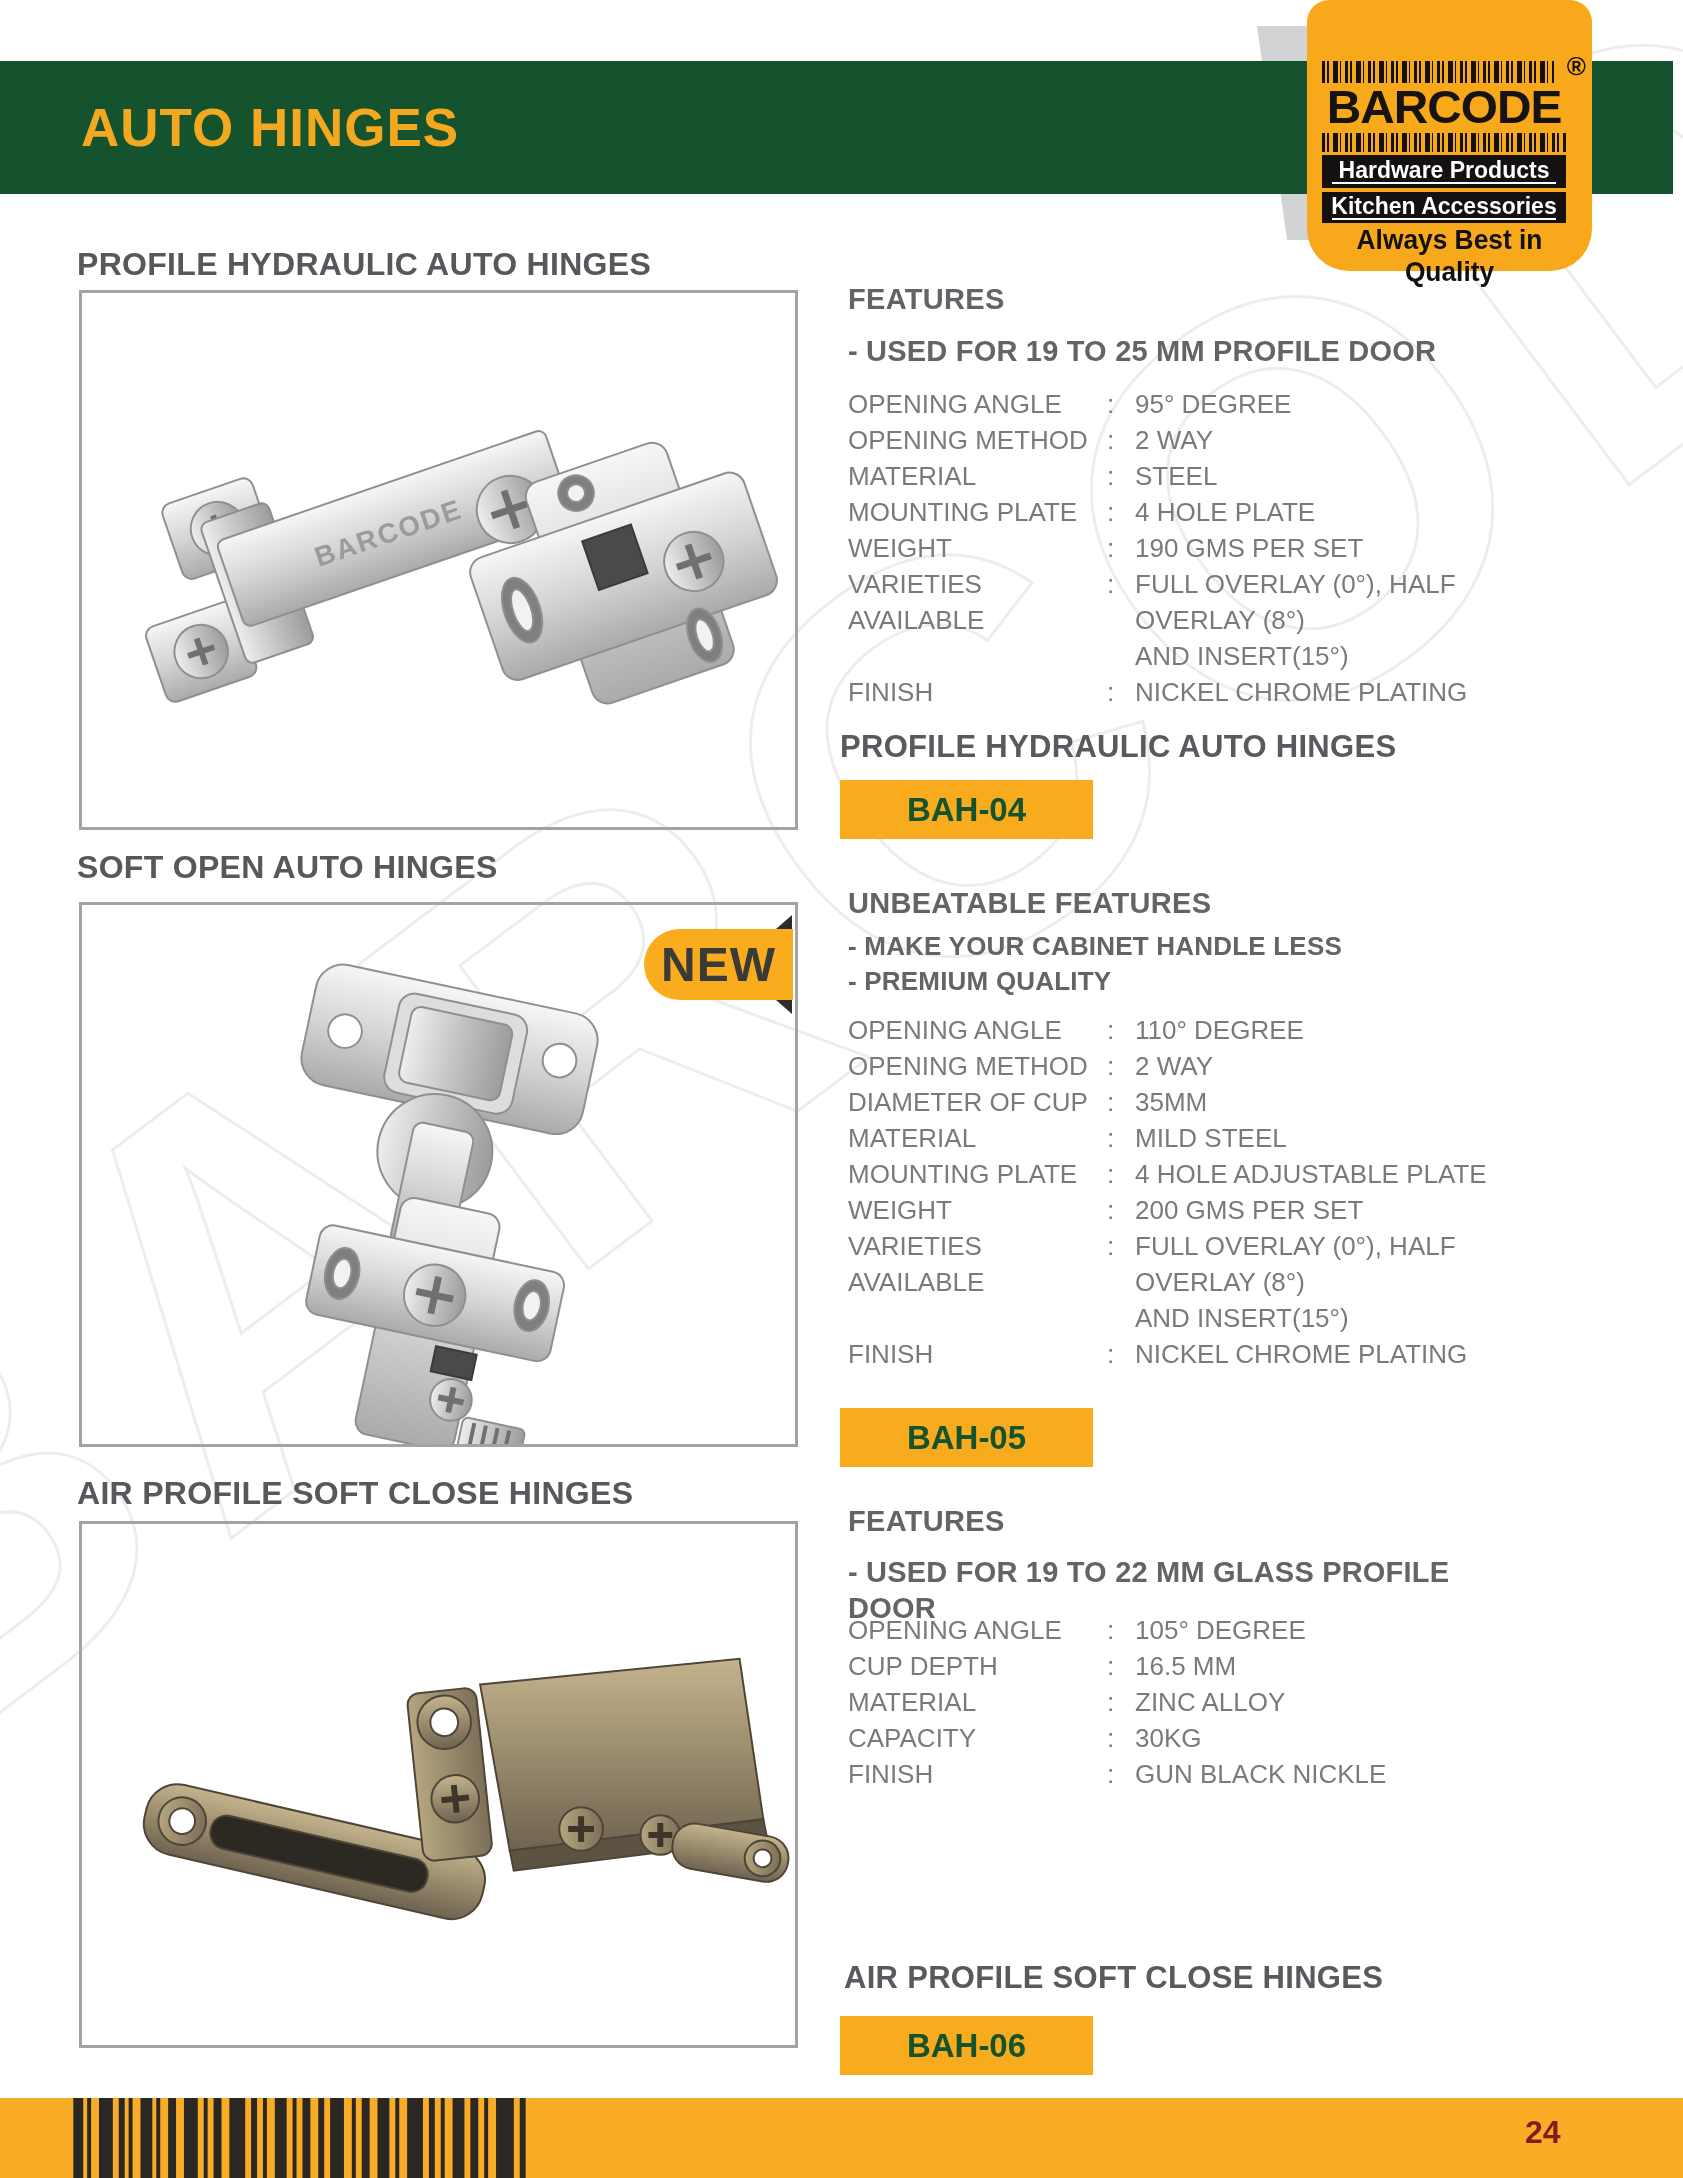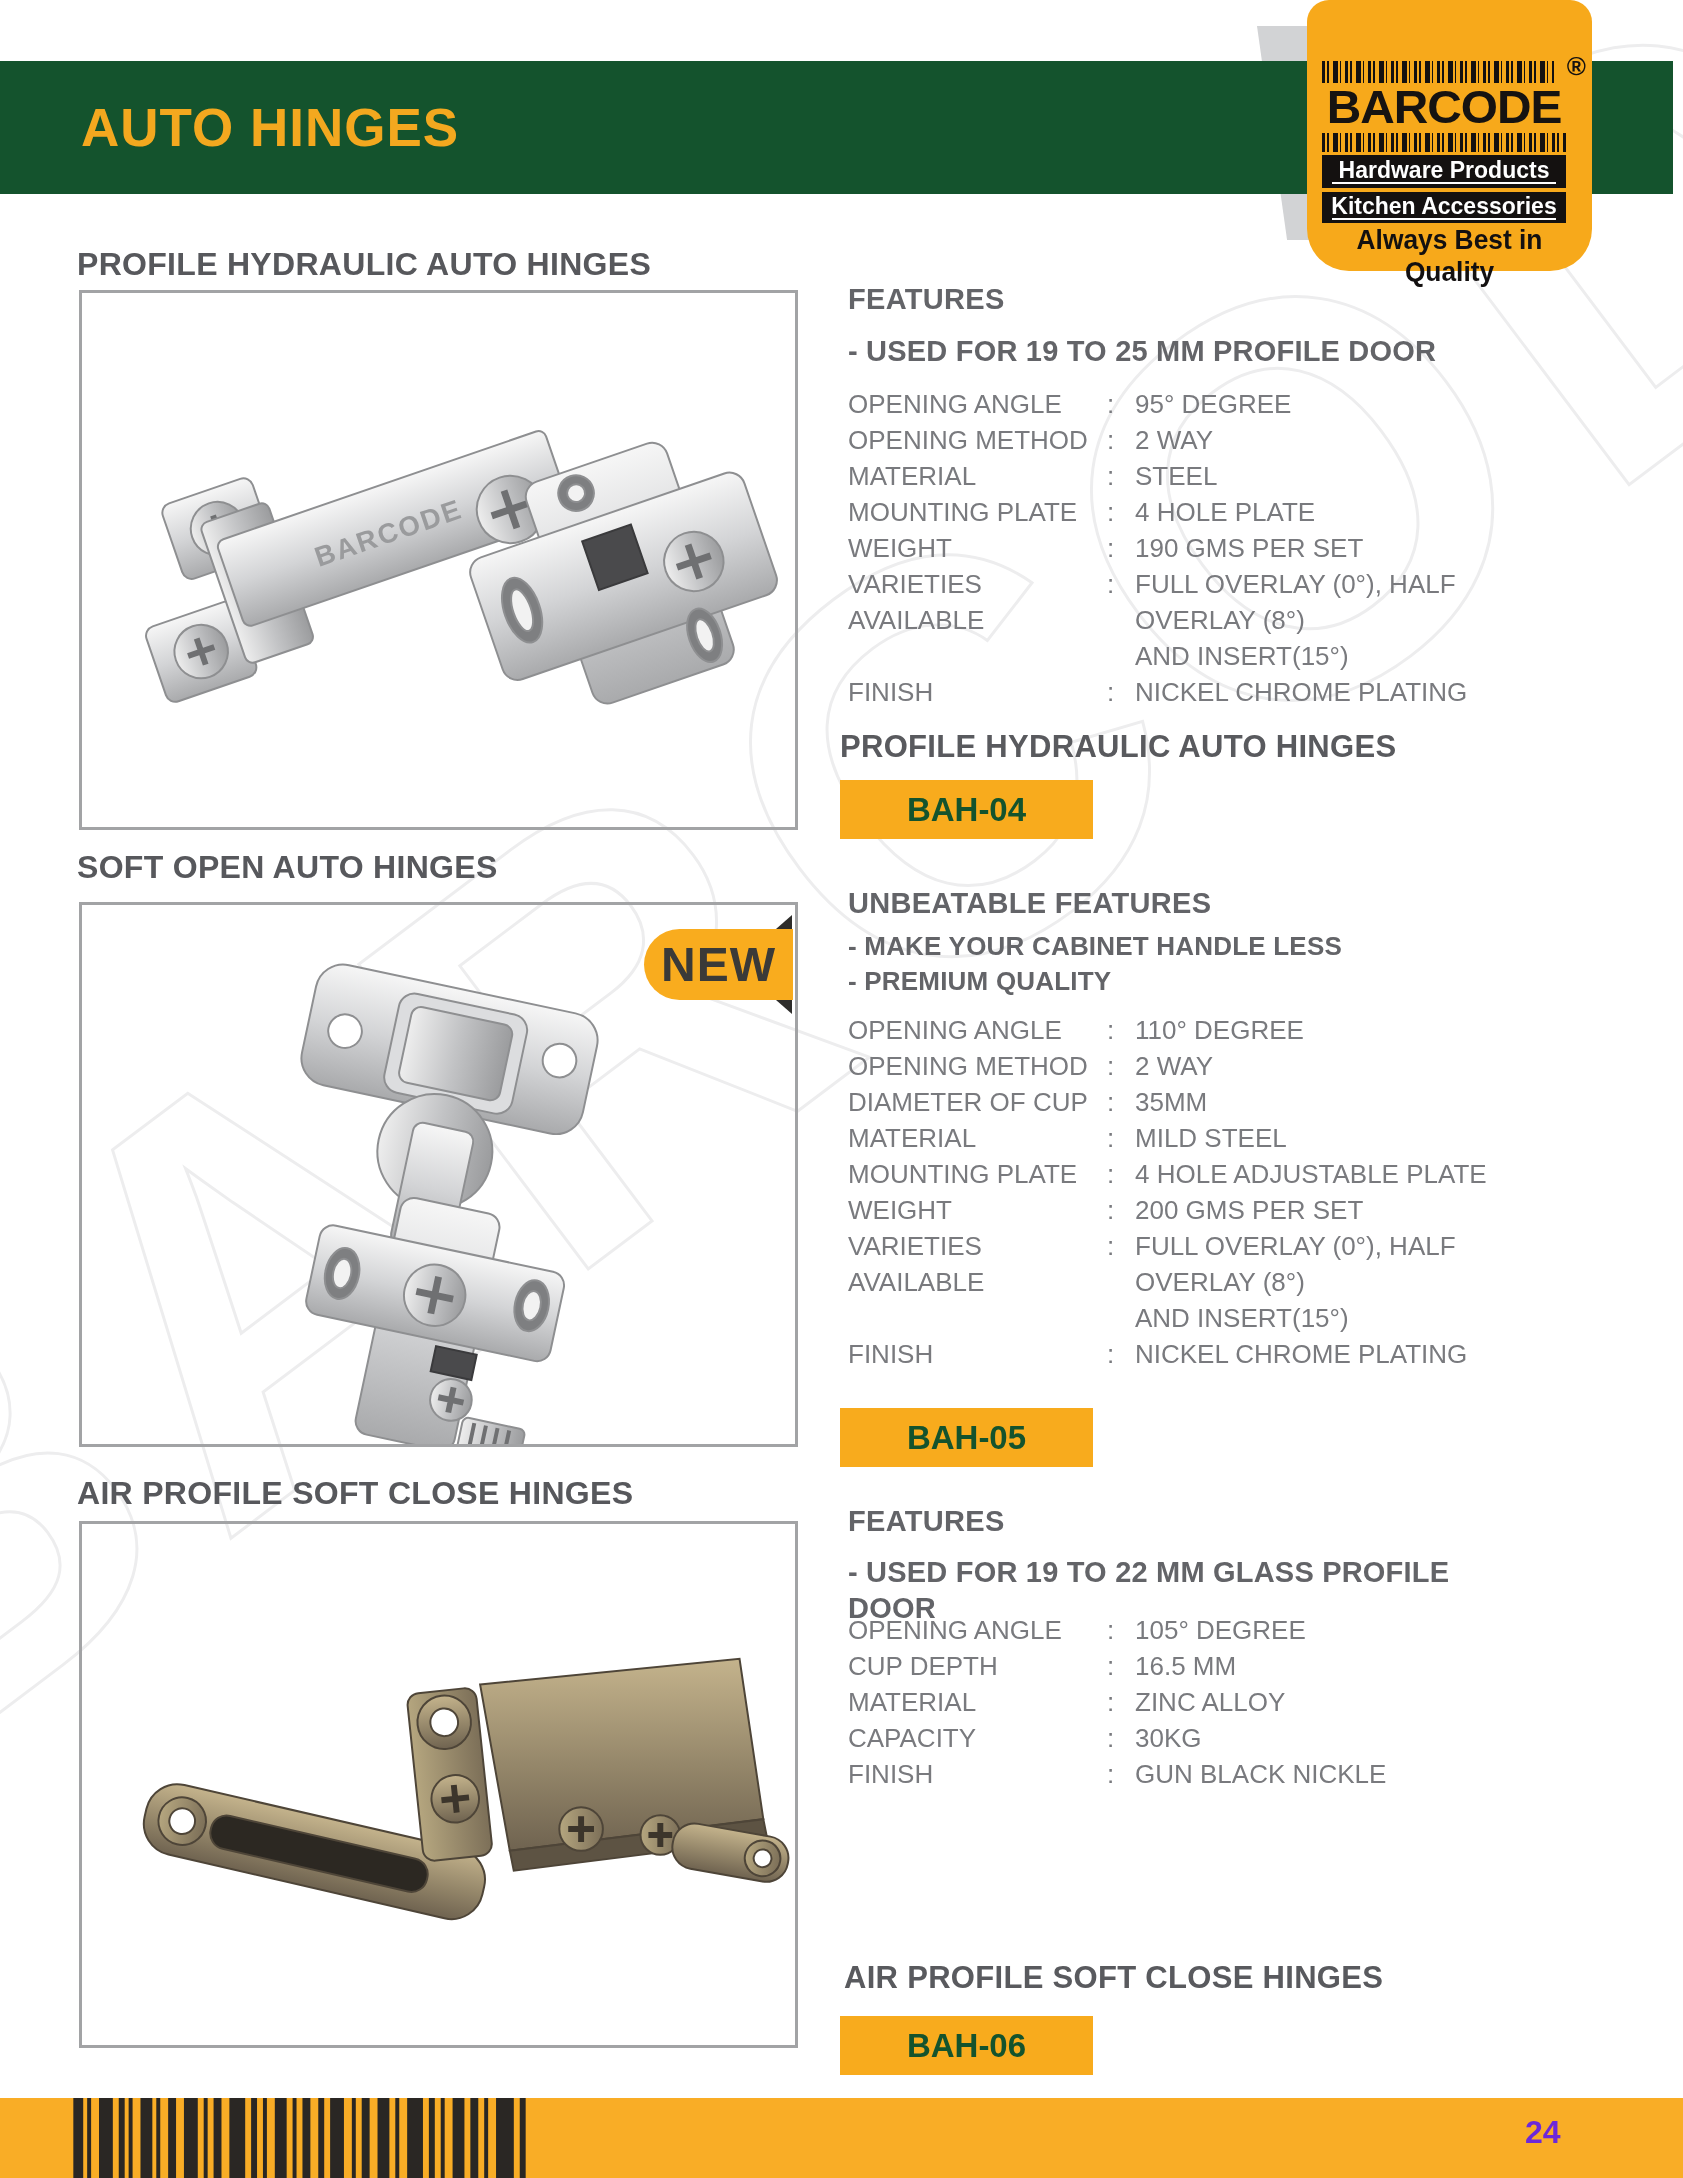--- a/index.html
+++ b/index.html
@@ -63,21 +63,21 @@
   .spec-colon{width:28px;flex:0 0 28px;}
   .spec-valwrap{width:485px;}
   .spec-value,.spec-value2{display:block;}
   .pname{position:absolute;font-size:31px;font-weight:bold;color:#595A5E;letter-spacing:0.3px;}
   .code-badge{position:absolute;width:253px;height:59px;background:#F8AB1D;display:flex;
               align-items:center;justify-content:center;font-size:33px;font-weight:bold;color:#14532d;}
 
   
   .footer-bar{position:absolute;left:0;top:2098px;width:1683px;height:80px;background:#F9AD26;z-index:2;}
   .footer-barcode{position:absolute;left:73px;top:0;}
-  .page-number{position:absolute;left:1525px;top:16px;font-size:32px;font-weight:bold;color:#6d28d9;}
+  .page-number{position:absolute;left:1525px;top:16px;font-size:32px;font-weight:bold;color:#7f1d1d;}
 
   svg{display:block;}
 </style>
 </head>
 <body>
 
 <div class="page">
 
   <svg class="watermark" width="1683" height="2178" viewBox="0 0 1700 2200">
     <text x="-120" y="1820" font-family="Liberation Sans, sans-serif" font-size="560" font-weight="bold" fill="none" stroke="#ededee" stroke-width="3" letter-spacing="24" transform="rotate(-37 -120 1820)">BARCODE®</text>

